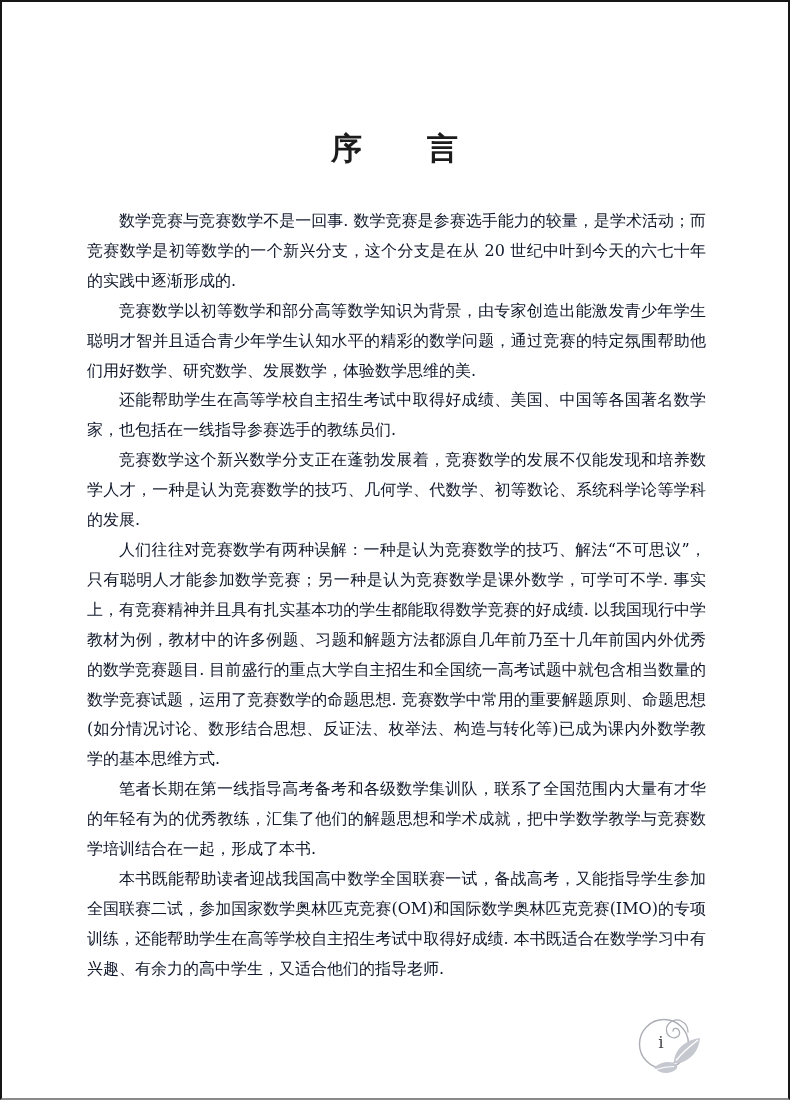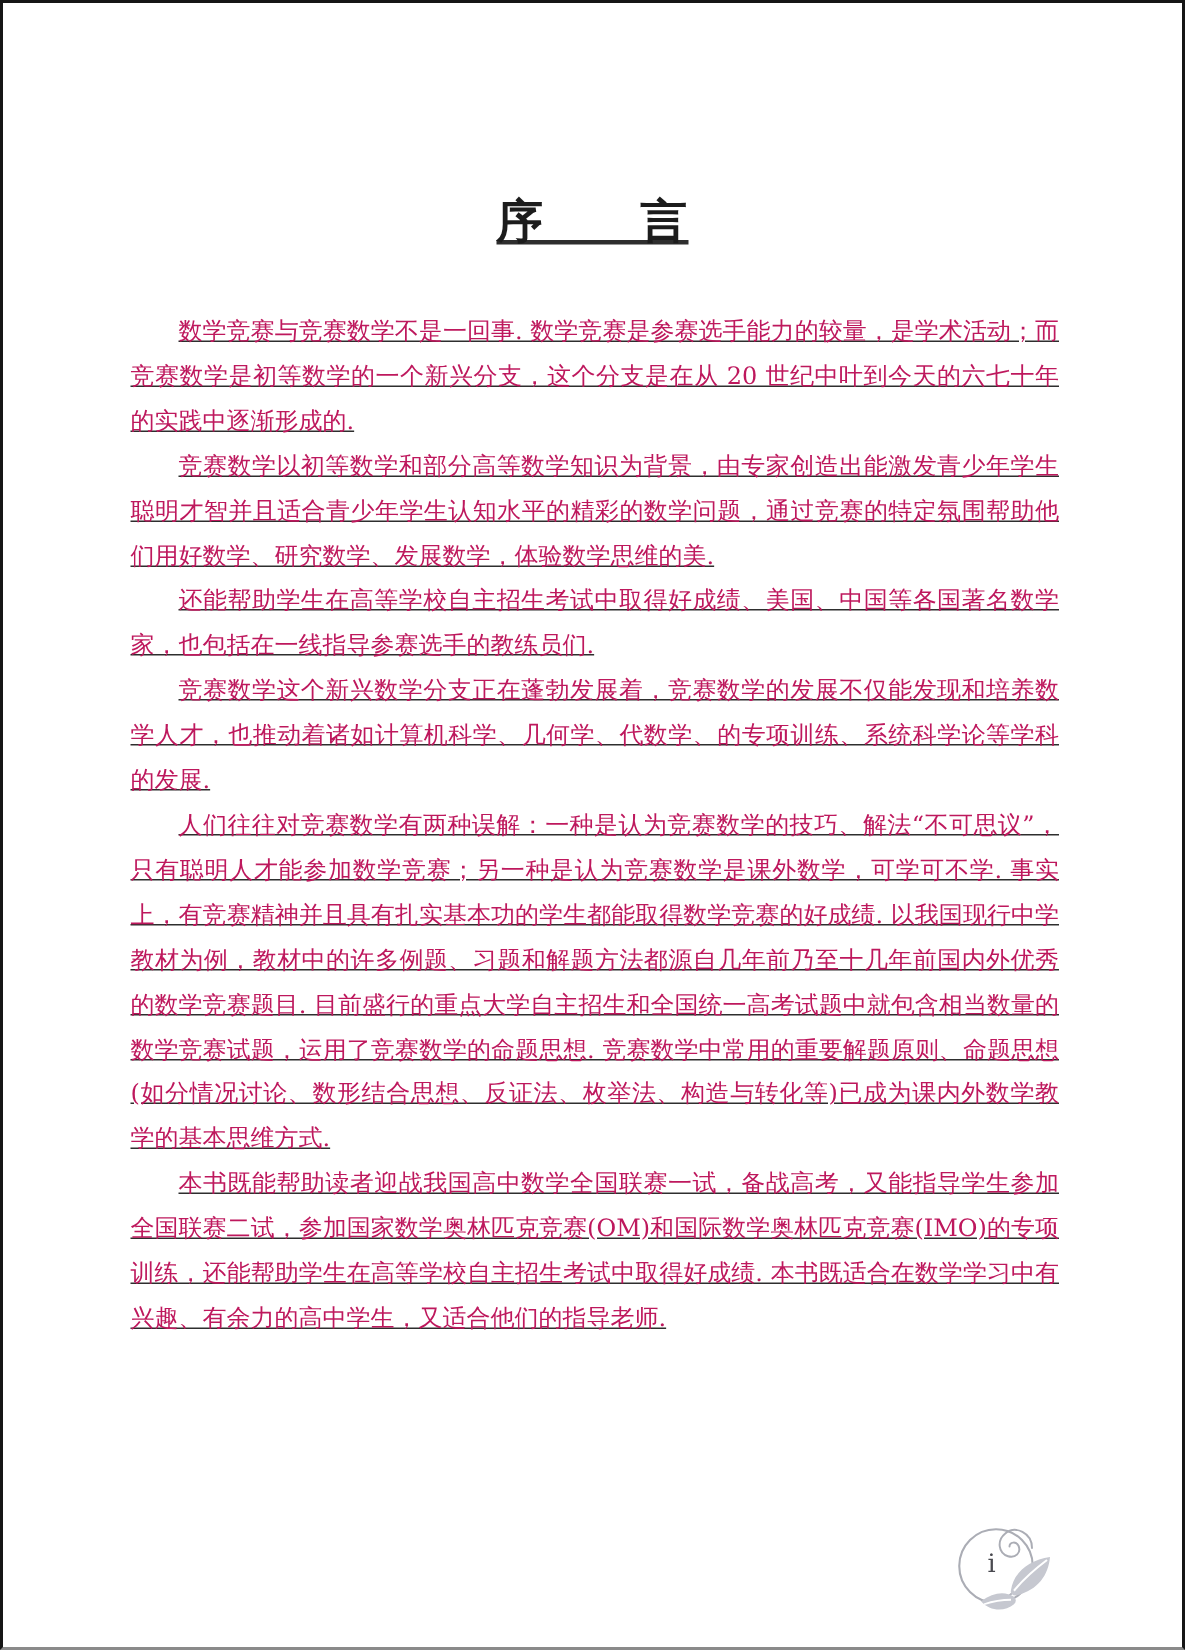--- a/index.html
+++ b/index.html
@@ -7,39 +7,38 @@
   .page {
     position: relative;
     width: 790px;
     height: 1100px;
     background: #ffffff;
     border: 2px solid #161616;
     border-bottom-color: #8a8a8a;
     overflow: hidden;
     font-family: "DejaVu Serif", "Liberation Serif", serif;
     color: #2e2e2e;
-    text-decoration: underline;
   }
   .title {
     margin-top: 128px;
     text-align: center;
     font-size: 31px;
     font-weight: bold;
     line-height: 36px;
     color: #1c1c1c;
     letter-spacing: 1px;
     white-space: pre;
   }
   .content {
     margin: 40px 82px 0 85px;
     font-size: 16px;
     line-height: 29.9px;
     text-align: justify;
     text-justify: inter-character;
-    color: #be185d;
+    color: #0f172a;
   }
   .content p {
     text-indent: 2em;
     margin: 0;
   }
   .ornament {
     position: absolute;
     left: 622px;
     top: 1002px;
     width: 80px;
@@ -51,22 +50,23 @@
 <body>
 
 <div class="page">
 
   <h1 class="title">序　　言</h1>
 
   <main class="content">
     <p>数学竞赛与竞赛数学不是一回事. 数学竞赛是参赛选手能力的较量，是学术活动；而竞赛数学是初等数学的一个新兴分支，这个分支是在从 20 世纪中叶到今天的六七十年的实践中逐渐形成的.</p>
     <p>竞赛数学以初等数学和部分高等数学知识为背景，由专家创造出能激发青少年学生聪明才智并且适合青少年学生认知水平的精彩的数学问题，通过竞赛的特定氛围帮助他们用好数学、研究数学、发展数学，体验数学思维的美.</p>
     <p>还能帮助学生在高等学校自主招生考试中取得好成绩、美国、中国等各国著名数学家，也包括在一线指导参赛选手的教练员们.</p>
-    <p>竞赛数学这个新兴数学分支正在蓬勃发展着，竞赛数学的发展不仅能发现和培养数学人才，也推动着诸如计算机科学、几何学、代数学、的专项训练、系统科学论等学科的发展.</p>
+    <p>竞赛数学这个新兴数学分支正在蓬勃发展着，竞赛数学的发展不仅能发现和培养数学人才，一种是认为竞赛数学的技巧、几何学、代数学、初等数论、系统科学论等学科的发展.</p>
     <p>人们往往对竞赛数学有两种误解：一种是认为竞赛数学的技巧、解法“不可思议”，只有聪明人才能参加数学竞赛；另一种是认为竞赛数学是课外数学，可学可不学. 事实上，有竞赛精神并且具有扎实基本功的学生都能取得数学竞赛的好成绩. 以我国现行中学教材为例，教材中的许多例题、习题和解题方法都源自几年前乃至十几年前国内外优秀的数学竞赛题目. 目前盛行的重点大学自主招生和全国统一高考试题中就包含相当数量的数学竞赛试题，运用了竞赛数学的命题思想. 竞赛数学中常用的重要解题原则、命题思想(如分情况讨论、数形结合思想、反证法、枚举法、构造与转化等)已成为课内外数学教学的基本思维方式.</p>
+    <p>笔者长期在第一线指导高考备考和各级数学集训队，联系了全国范围内大量有才华的年轻有为的优秀教练，汇集了他们的解题思想和学术成就，把中学数学教学与竞赛数学培训结合在一起，形成了本书.</p>
     <p>本书既能帮助读者迎战我国高中数学全国联赛一试，备战高考，又能指导学生参加全国联赛二试，参加国家数学奥林匹克竞赛(OM)和国际数学奥林匹克竞赛(IMO)的专项训练，还能帮助学生在高等学校自主招生考试中取得好成绩. 本书既适合在数学学习中有兴趣、有余力的高中学生，又适合他们的指导老师.</p>
   </main>
 
   <div class="ornament">
     <svg viewBox="0 0 80 80" xmlns="http://www.w3.org/2000/svg">
 
       <circle cx="40" cy="40" r="24.5" fill="none" stroke="#abadb5" stroke-width="1.4"></circle>
 
       <path d="M 64 28 C 64 18, 53 12.5, 46 18.5 C 40.5 23, 41.5 31.5, 48 33.5 C 53 35, 57 31, 55 26.5 C 53.5 23.3, 49 24, 49 27" fill="none" stroke="#abadb5" stroke-width="1.3" stroke-linecap="round"></path>
 

